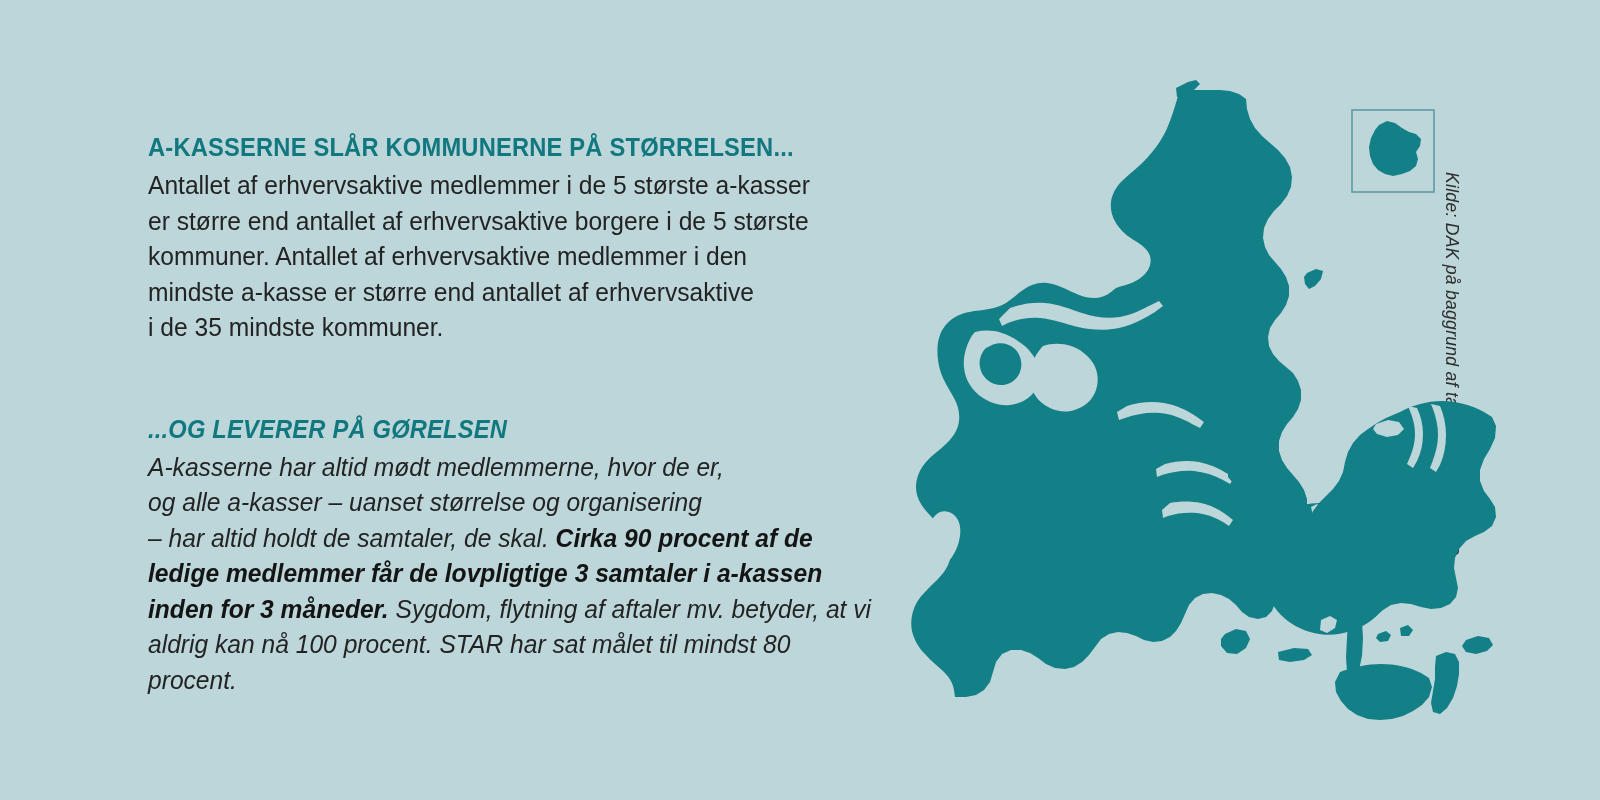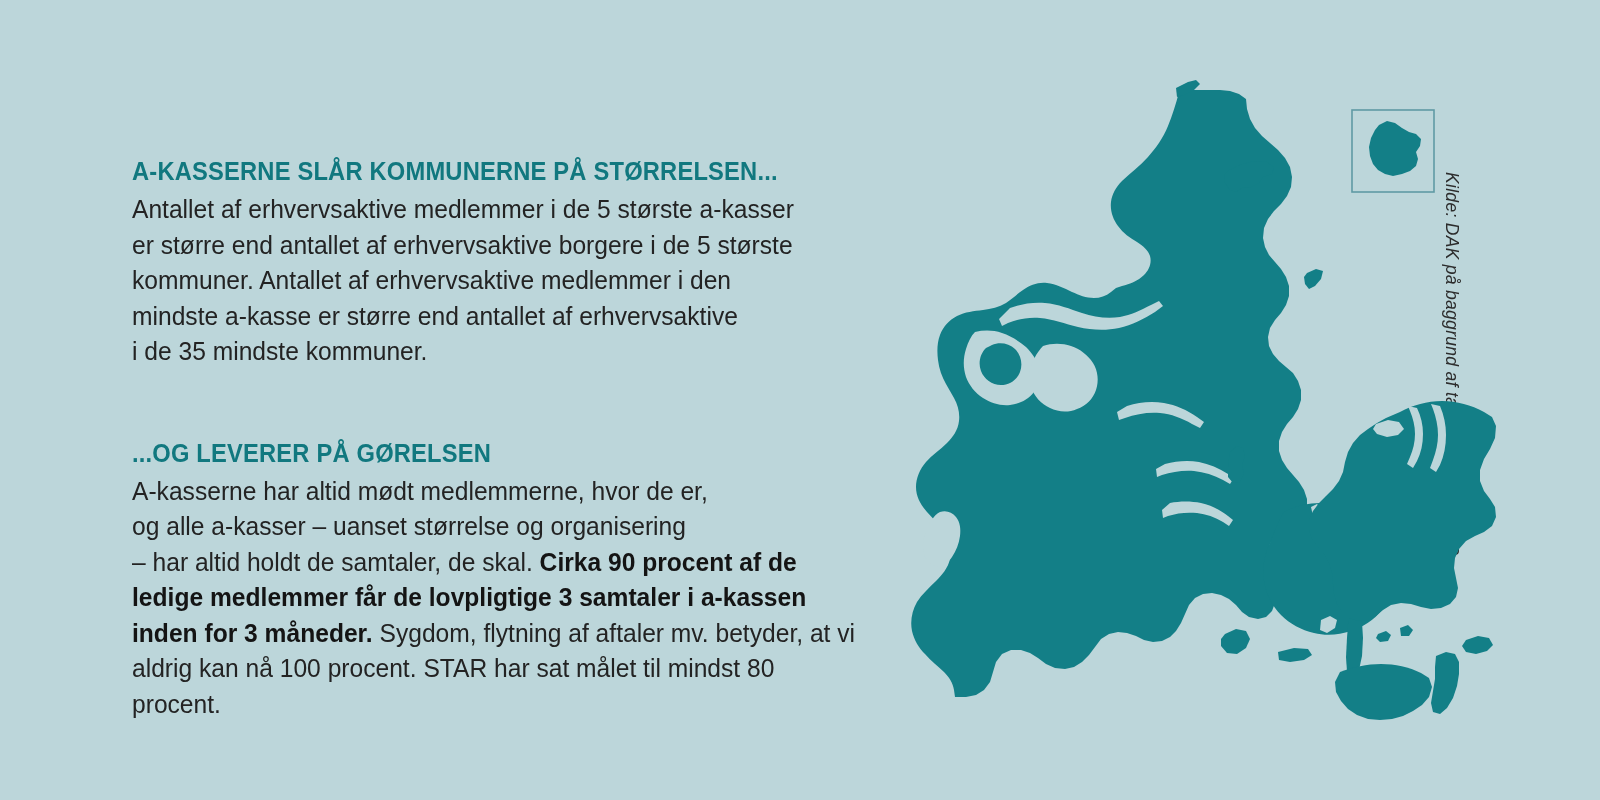--- a/index.html
+++ b/index.html
@@ -17,28 +17,27 @@
 
   #infographic {
     position: absolute;
     inset: 0;
     background: #bcd6da;
   }
 
   
   .text-column {
     position: absolute;
-    left: 132px;
+    left: 148px;
     top: 132px;
     width: 760px;
-    margin-top: 24px;
   }
 
   .block { margin: 0; }
-  .block.second { margin-top: 68px; }
+  .block.second { margin-top: 68px; font-style: italic; }
 
   .heading {
     color: #11787f;
     font-family: "Liberation Sans Narrow", "Liberation Sans", sans-serif;
     font-weight: bold;
     font-size: 25.5px;
     letter-spacing: 0.2px;
     line-height: 1.18;
     margin: 0 0 6px 0;
     transform: scaleX(0.93);

